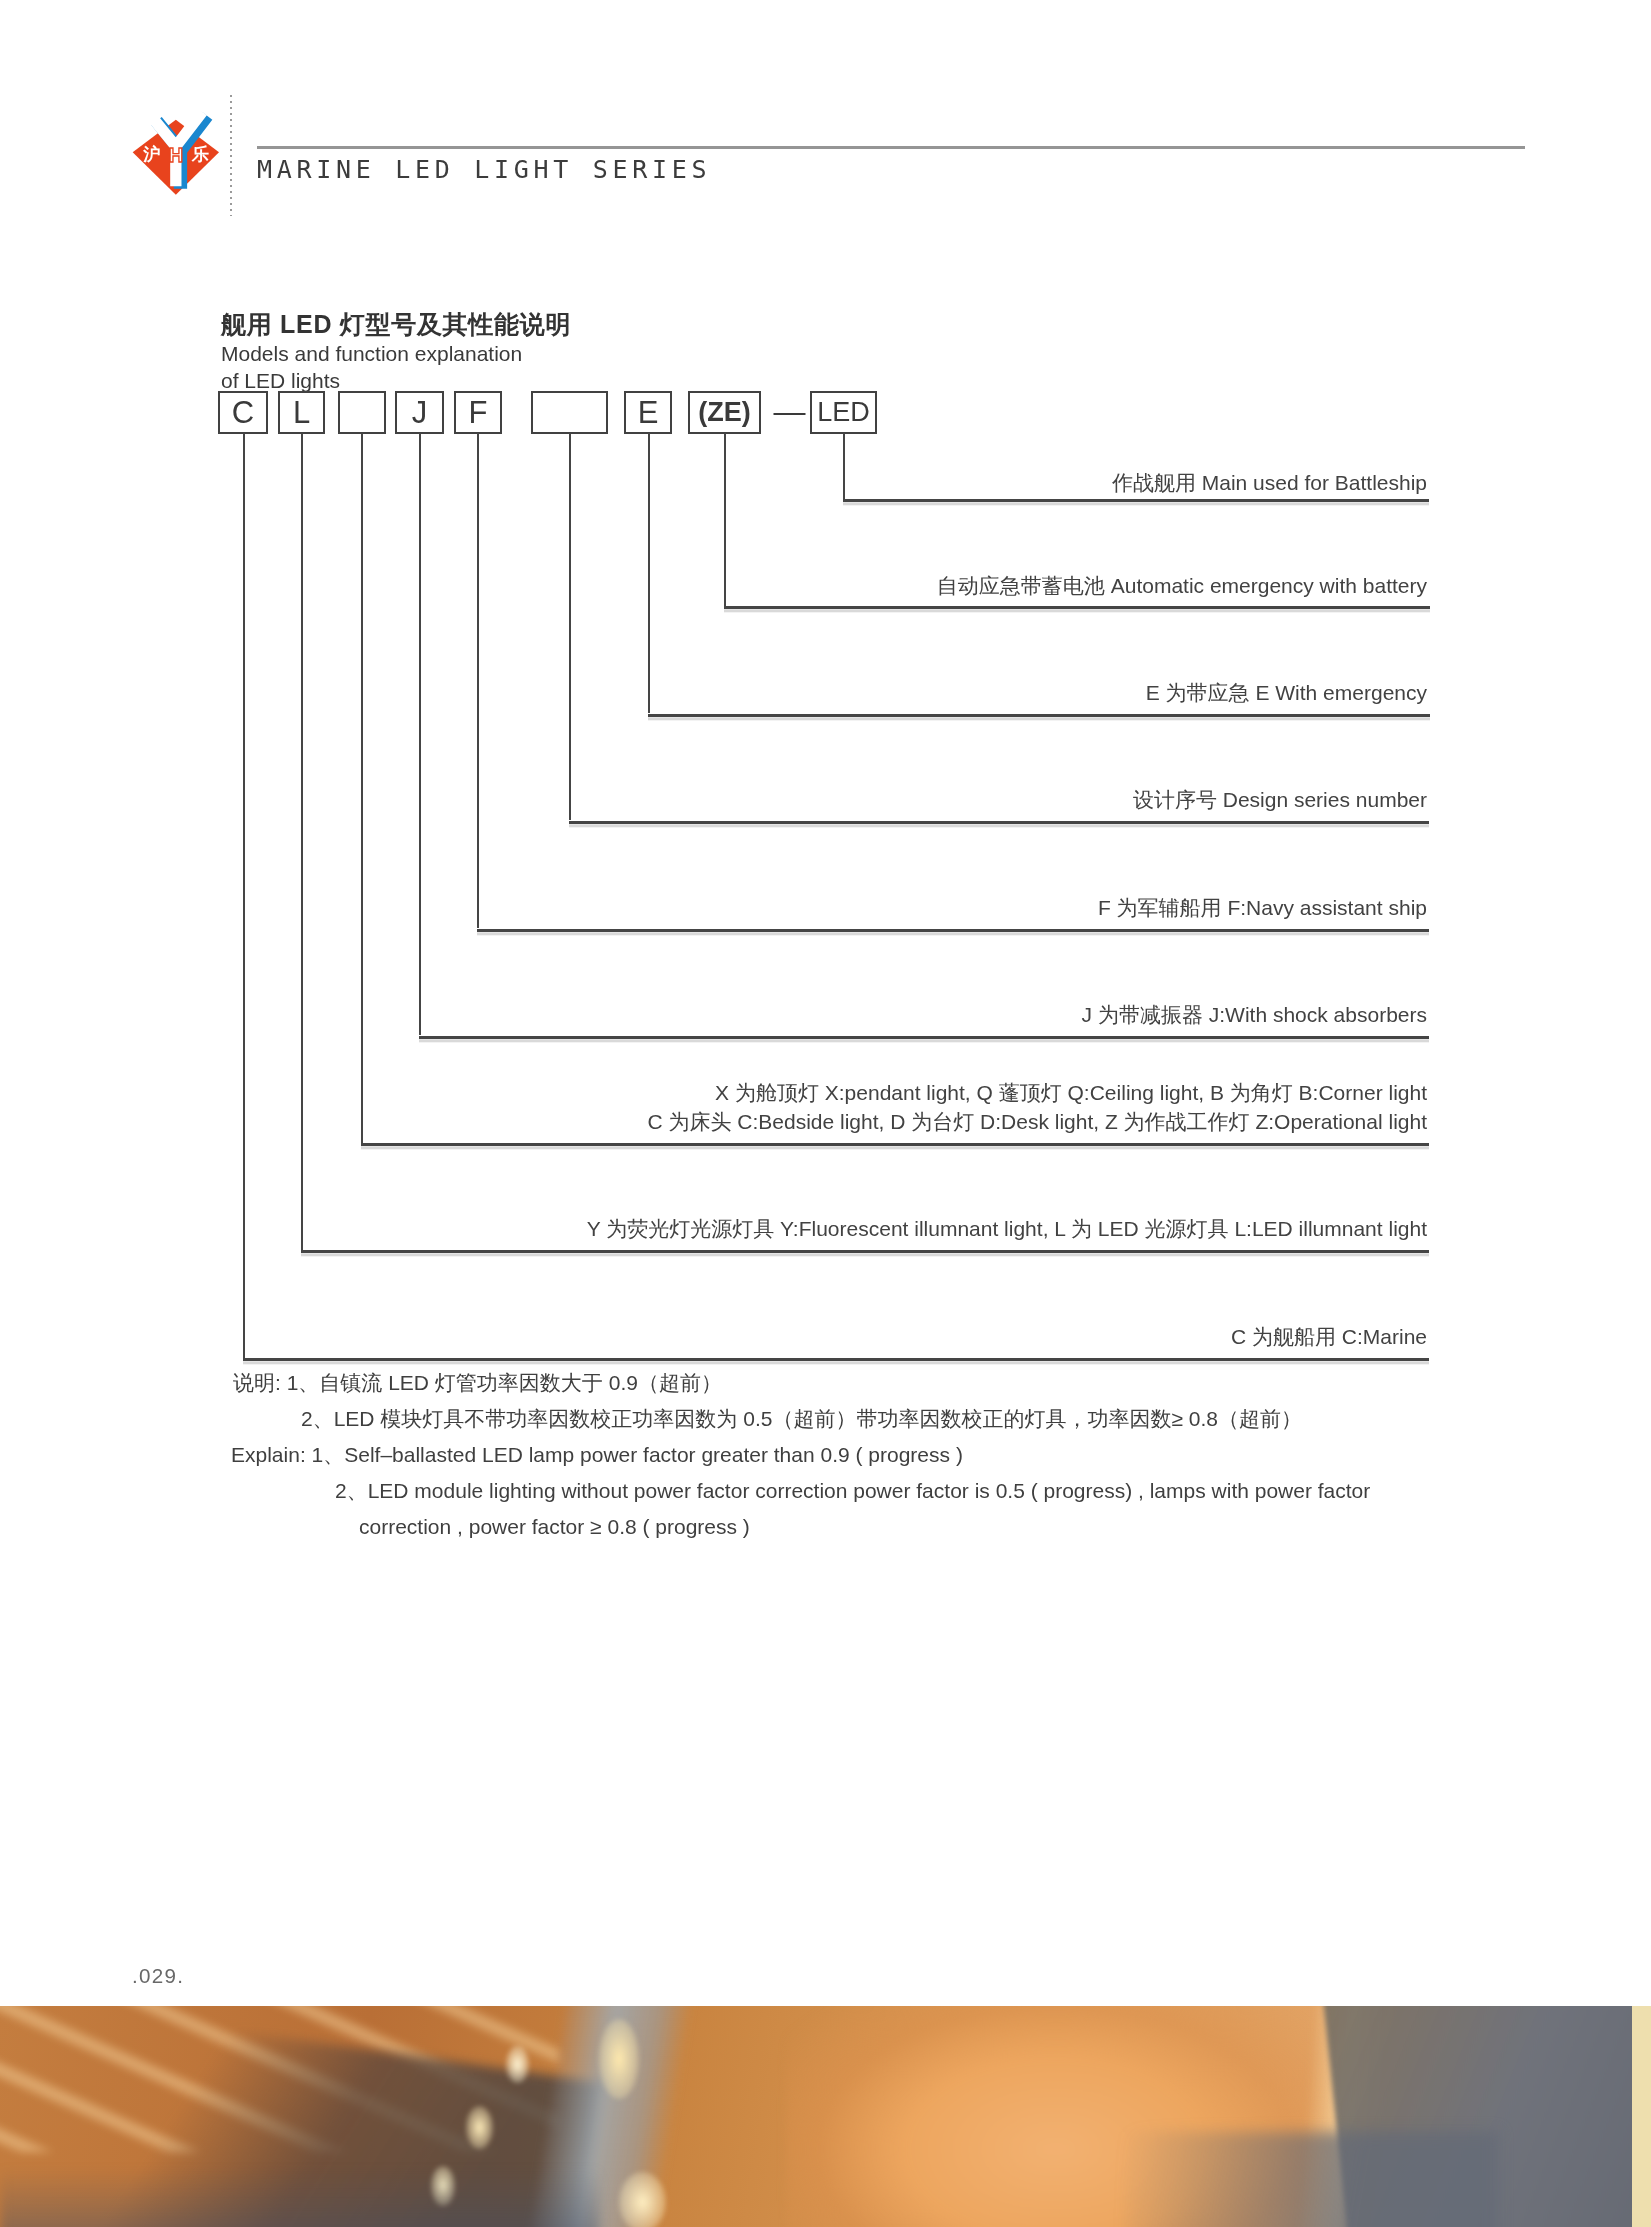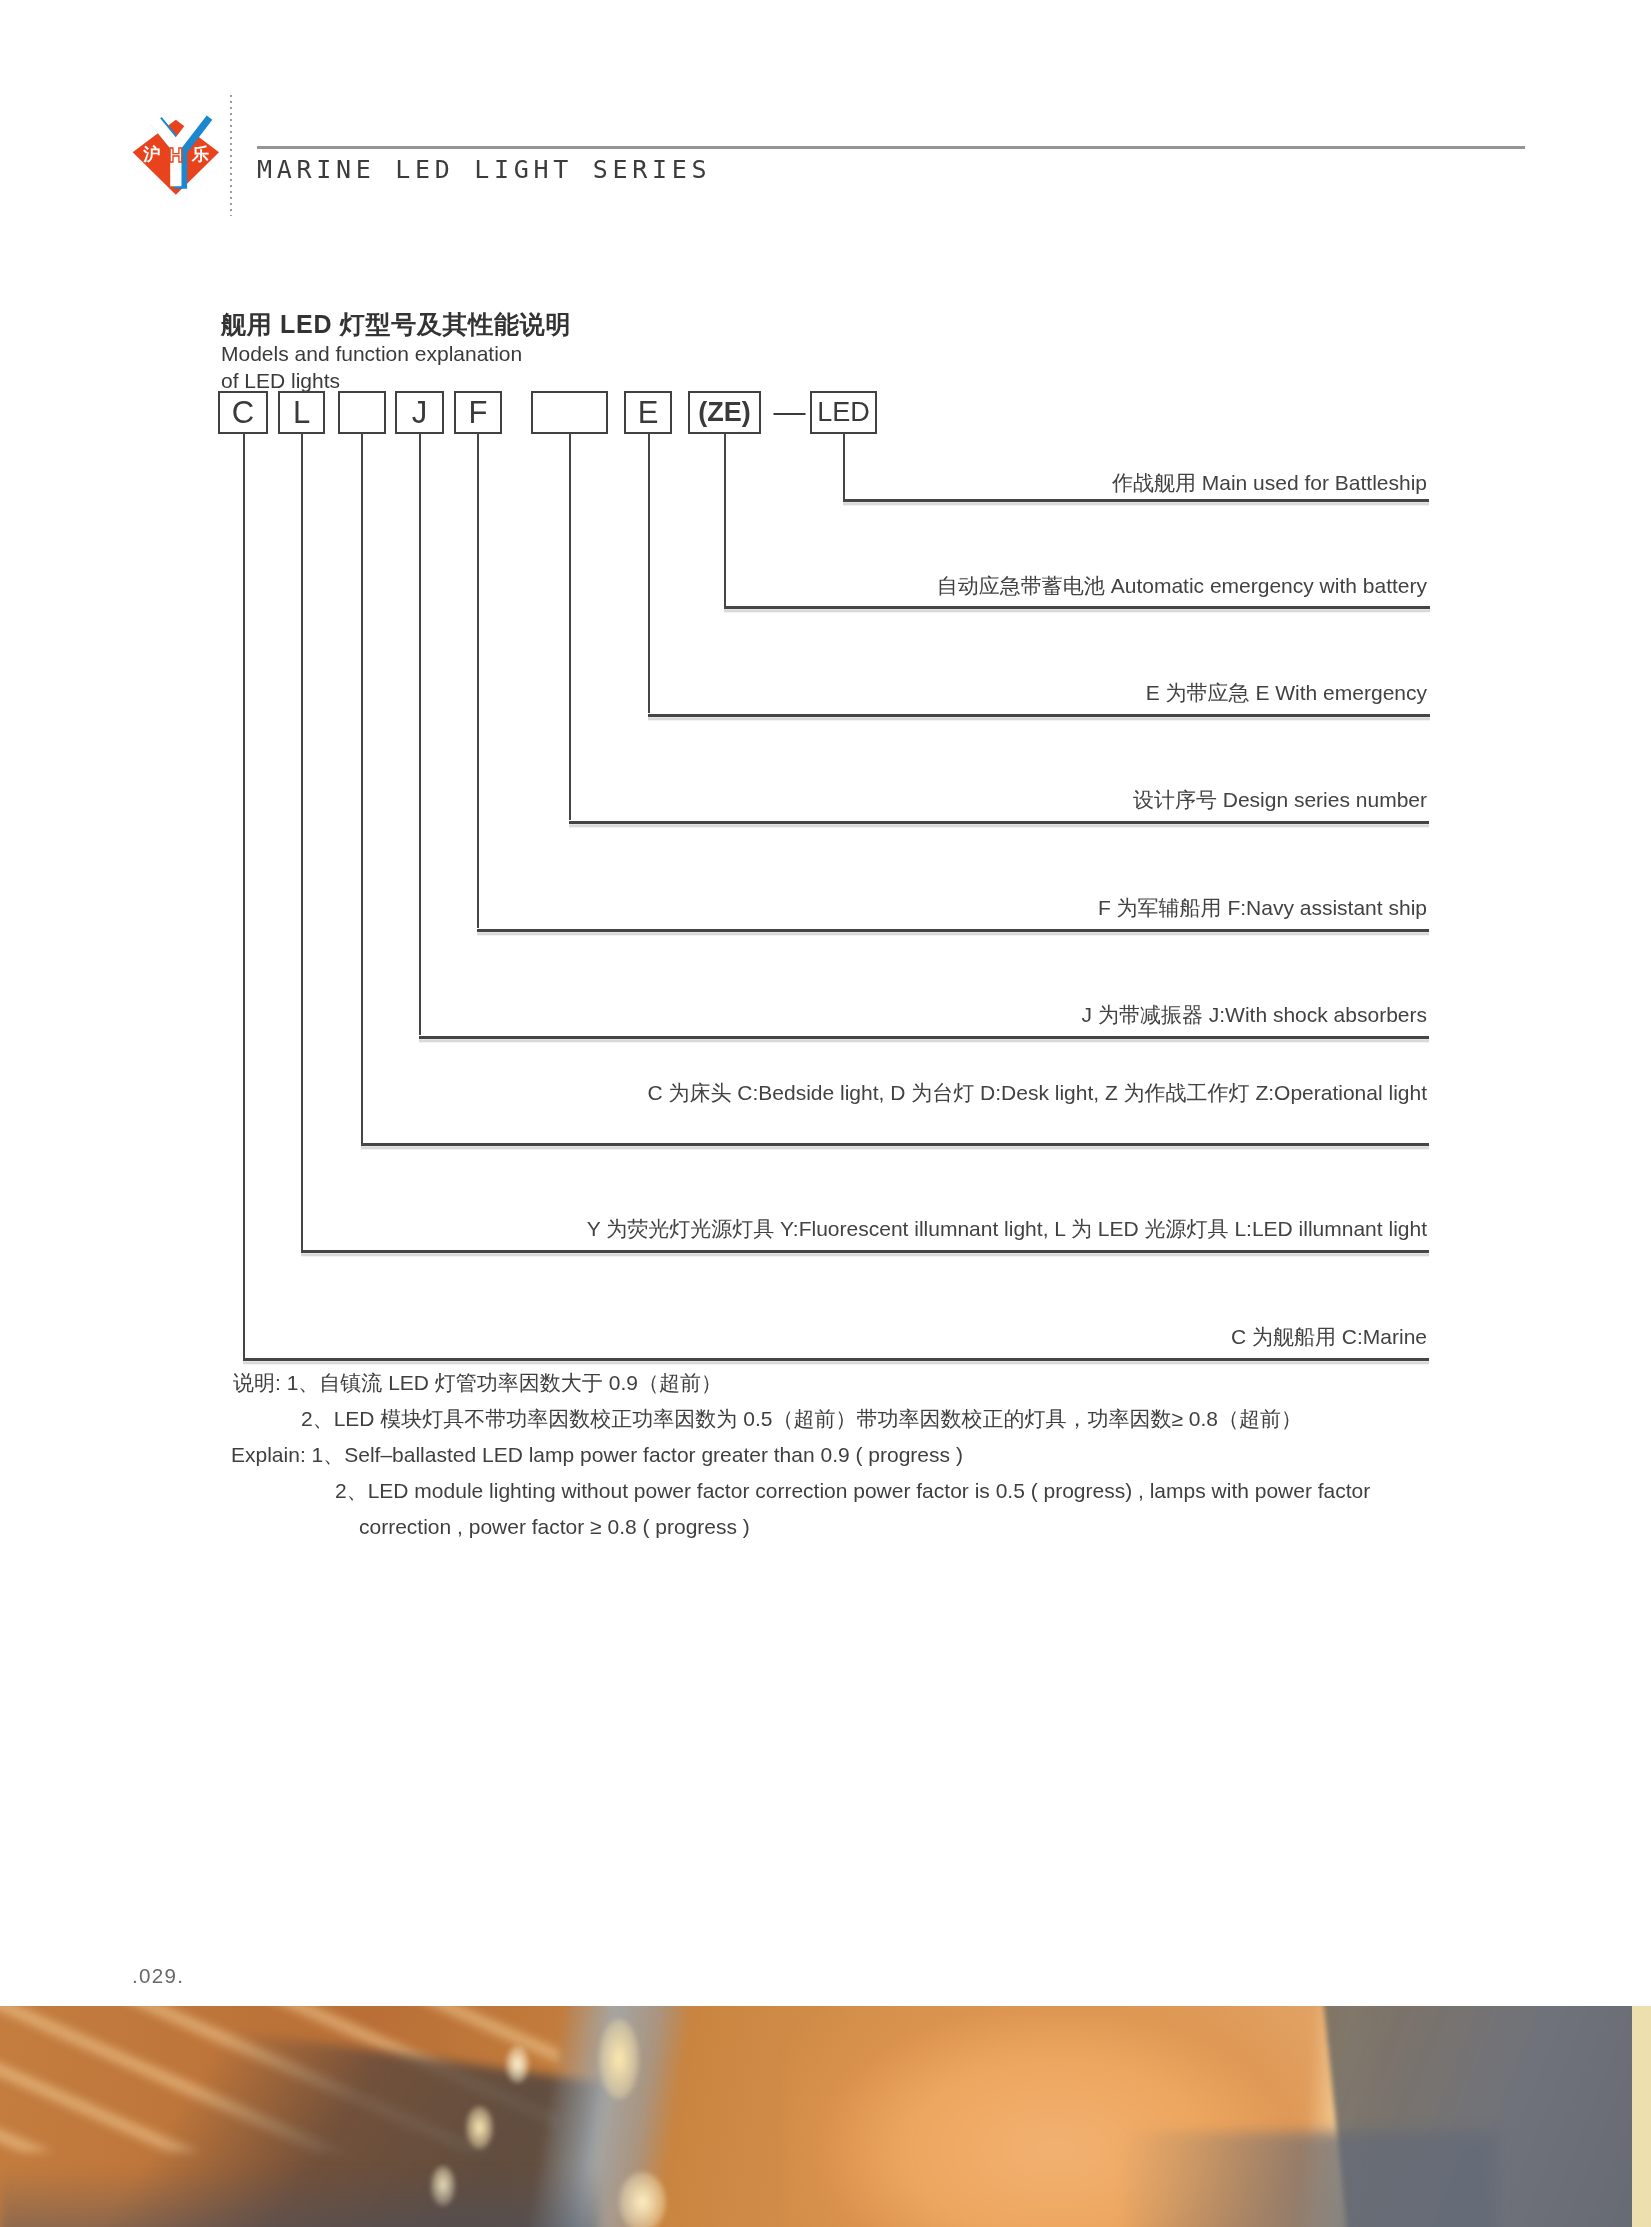--- a/index.html
+++ b/index.html
@@ -156,20 +156,21 @@
         <div>F 为军辅船用 F:Navy assistant ship</div>
       </div>
       <div class="conn-v" style="left: 419px; top: 433px; height: 602px;"></div>
       <div class="conn-h" style="left: 419px; top: 1036px; width: 1010px;"></div>
       <div class="row-label" style="top: 1000px;">
         <div>J 为带减振器 J:With shock absorbers</div>
       </div>
       <div class="conn-v" style="left: 361px; top: 433px; height: 710px;"></div>
       <div class="conn-h" style="left: 361px; top: 1143px; width: 1068px;"></div>
       <div class="row-label" style="top: 1078px;">
+        <div>X 为舱顶灯 X:pendant light, Q 蓬顶灯 Q:Ceiling light, B 为角灯 B:Corner light</div>
         <div>C 为床头 C:Bedside light, D 为台灯 D:Desk light, Z 为作战工作灯 Z:Operational light</div>
       </div>
       <div class="conn-v" style="left: 301px; top: 433px; height: 817px;"></div>
       <div class="conn-h" style="left: 301px; top: 1250px; width: 1128px;"></div>
       <div class="row-label" style="top: 1214px;">
         <div>Y 为荧光灯光源灯具 Y:Fluorescent illumnant light,  L 为 LED 光源灯具 L:LED illumnant light</div>
       </div>
       <div class="conn-v" style="left: 243px; top: 433px; height: 925px;"></div>
       <div class="conn-h" style="left: 243px; top: 1358px; width: 1186px;"></div>
       <div class="row-label" style="top: 1322px; margin-left: 32px;">

